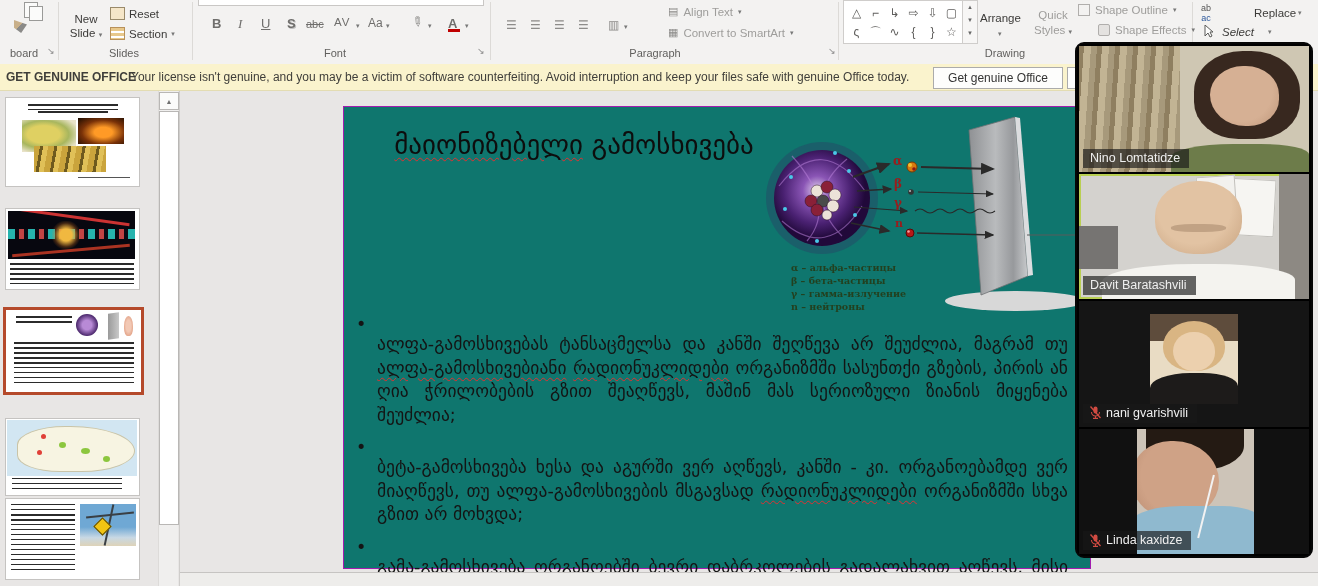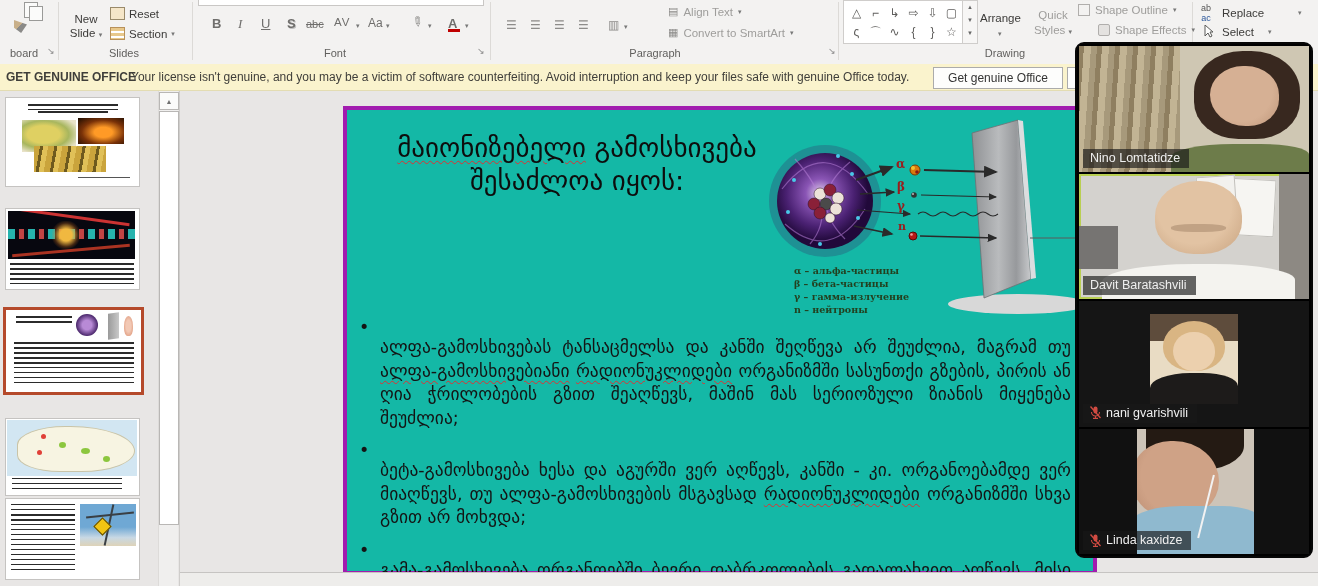--- a/index.html
+++ b/index.html
@@ -28,21 +28,21 @@
   
   .thumb{background:#fff;border:1px solid #c5c3c1;}
   .thumb-sel{border:3px solid #b54a2b;}
   .lines{background-image:repeating-linear-gradient(180deg,#2b2b2b 0px,#2b2b2b 1.5px,transparent 1.5px,transparent 5px);}
   .lines-lt{background-image:repeating-linear-gradient(180deg,#555 0px,#555 1.2px,transparent 1.2px,transparent 4px);}
   .scrolltrack{left:158px;top:91px;width:19px;height:495px;background:#f0efee;border-left:1px solid #dddbd9;}
   .scrollup{left:0;top:1px;width:18px;height:16px;background:#fbfbfa;border:1px solid #b9b7b5;
             display:flex;align-items:center;justify-content:center;font-size:7px;color:#707070;}
   .scrollthumb{left:0;top:20px;width:18px;height:412px;background:#ffffff;border:1px solid #b9b7b5;}
   .vdivider{left:179px;top:90px;width:1px;height:496px;background:#cfcdcb;}
-  .page{left:343px;top:106px;width:746px;height:461px;background:#14b8a6;border:4px solid #a21caf;}
+  .page{left:343px;top:106px;width:746px;height:461px;background:#0f766e;border:1px solid #a21caf;}
   .geo{font-family:"DejaVu Sans",sans-serif;}
   .slide-title{font-size:27px;color:#0d0d0d;text-align:center;line-height:1.22;}
   .sp{text-decoration:underline;text-decoration-style:wavy;text-decoration-color:#e03131;text-decoration-thickness:1px;text-underline-offset:3px;}
   .bullets{font-size:17.5px;color:#141414;line-height:23.5px;}
   .bullet{display:flex;margin-bottom:9px;}
   .bmark{width:21px;flex:none;}
   .btxt{flex:1;text-align:justify;margin-top:20px;}
   .notes-split{left:180px;top:572px;width:1138px;height:1px;background:#c6c4c2;}
   .notes-area{left:180px;top:573px;width:1138px;height:13px;background:#eeedeb;}
   
@@ -147,28 +147,28 @@
     <div class="abs" style="left:1078px;top:24px;display:flex;align-items:center;gap:5px;padding-left:20px;">
       <span style="width:10px;height:10px;border:1px solid #b0aeac;background:#e4e2e0;display:inline-block;border-radius:2px;"></span>
       <span class="rb-gray">Shape Effects</span>
       <span class="chev">▾</span>
     </div>
     <div class="abs glabel" style="left:945px;top:47px;width:120px;">Drawing</div>
 
     <div class="abs" style="left:1198px;top:2px;width:16px;line-height:8px;text-align:center;">
       <span style="font-size:9px;color:#555;">ab</span><br><span style="font-size:9px;color:#2b579a;">ac</span>
     </div>
-    <div class="abs rb-txt" style="left:1222px;top:7px;">Replace</div>
+    <div class="abs rb-txt" style="left:1254px;top:7px;">Replace</div>
     <div class="abs chev" style="left:1298px;top:9px;">▾</div>
     <div class="abs" style="left:1204px;top:24px;">
       <svg width="10" height="13" viewBox="0 0 10 13">
           <polygon points="1,0 1,11 4,8 6,12 8,11 6,7 9,7" fill="#fdfdfd" stroke="#5a5a58" stroke-width="1"></polygon>
         </svg>
     </div>
-    <div class="abs rb-txt" style="left:1222px;top:26px;">Select</div>
+    <div class="abs rb-txt" style="left:1222px;top:26px;font-style:italic;">Select</div>
     <div class="abs chev" style="left:1268px;top:28px;">▾</div>
   </div>
 
   <div class="abs banner">
     <span class="abs banner-title" style="left:6px;top:6px;">GET GENUINE OFFICE</span>
     <span class="abs banner-msg" style="left:131px;top:6px;">Your license isn't genuine, and you may be a victim of software counterfeiting. Avoid interruption and keep your files safe with genuine Office today.</span>
     <div class="abs banner-btn" style="left:933px;top:3px;width:128px;height:20px;">Get genuine Office</div>
     <div class="abs banner-btn" style="left:1067px;top:3px;width:12px;height:20px;"></div>
     <span class="abs" style="left:1301px;top:4px;font-size:12px;color:#6e6d68;">✕</span>
   </div>
@@ -227,21 +227,20 @@
   <div class="abs scrolltrack">
     <div class="abs scrollup">▲</div>
     <div class="abs scrollthumb"></div>
   </div>
   <div class="abs vdivider"></div>
 
   <div class="abs page">
 
     <div class="abs slide-title geo" style="left:15px;top:22px;width:430px;">
       <span class="sp">მაიონიზებელი</span><span> გამოსხივება</span><br>
-      <span>შესაძლოა იყოს:</span>
     </div>
 
     <div class="abs" style="left:403px;top:4px;width:344px;height:202px;">
       <svg width="344" height="202" viewBox="0 0 344 202">
         <defs>
           <radialGradient id="atomg" cx="45%" cy="42%">
             <stop offset="0%" stop-color="#e3d2ef"></stop>
               <stop offset="30%" stop-color="#8a55b5"></stop>
             <stop offset="70%" stop-color="#4a2172"></stop>
               <stop offset="100%" stop-color="#21093a"></stop>

